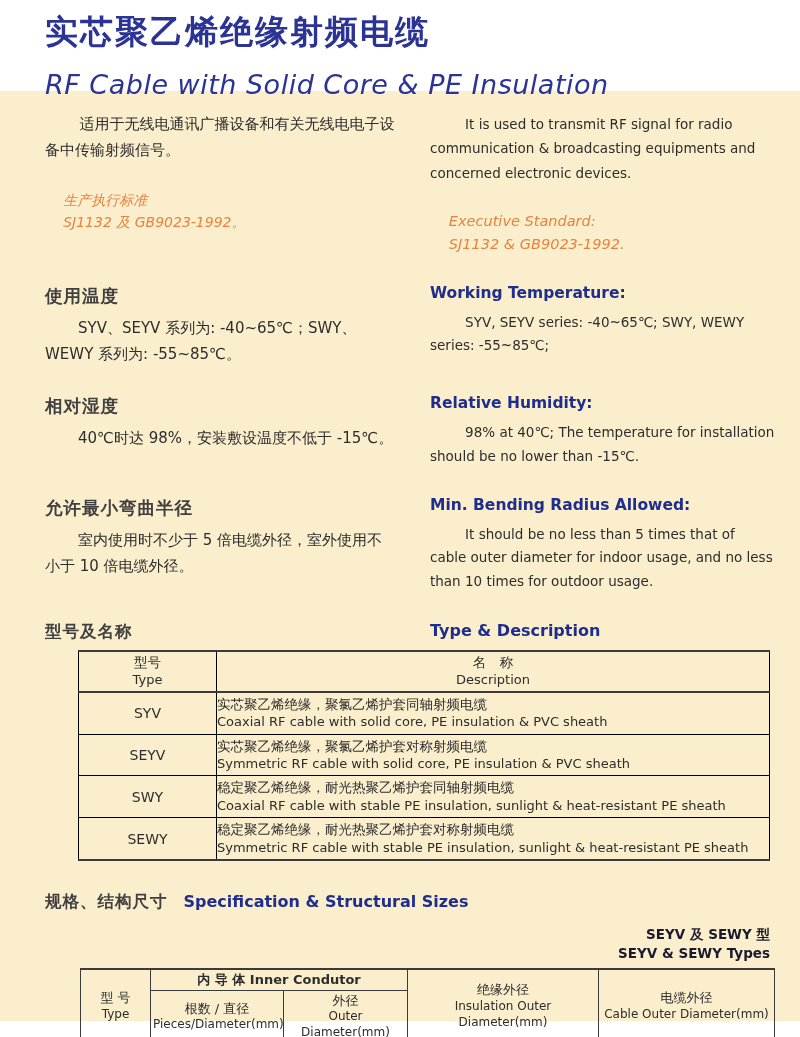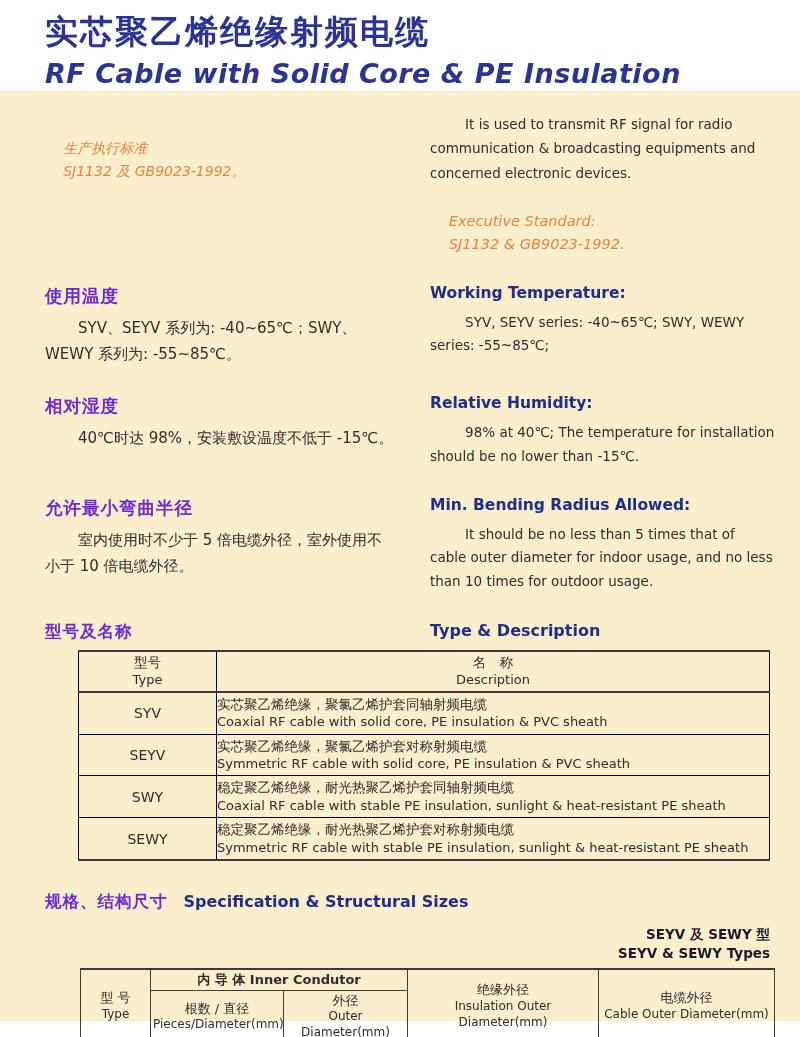--- a/index.html
+++ b/index.html
@@ -2,38 +2,38 @@
 <html><head>
 <meta charset="utf-8">
 <style>
   * { margin:0; padding:0; box-sizing:border-box; }
   html,body { width:800px; background:#ffffff; font-family:"DejaVu Sans","Liberation Sans",sans-serif; }
   .page { width:800px; height:1037px; overflow:hidden; }
 
   
   .titlebar { background:#ffffff; height:91px; padding:14px 0 0 45px; }
   .title-zh { color:#2b3494; font-size:33px; font-weight:bold; letter-spacing:2px; line-height:1.1; }
-  .title-en { color:#2b3494; font-size:27px; font-weight:bold; font-style:italic; margin-top:8px; letter-spacing:0.5px; }
+  .title-en { color:#2b3494; font-size:27px; font-weight:normal; font-style:italic; margin-top:19px; letter-spacing:0.5px; }
 
   
   .content { background:#fbeecd; height:930px; padding:21px 30px 0 45px; color:#2d2d2d; }
 
   .two-col { display:flex; }
   .col-l { width:350px; flex:0 0 350px; }
   .col-r { width:345px; flex:0 0 345px; margin-left:35px; }
 
   .p-zh { font-size:15px; line-height:1.72; text-indent:2.3em; }
   .p-en { font-size:13.5px; line-height:1.8; text-indent:2.6em; }
 
   .orange { color:#e6833f; margin-top:25px; }
   .orange .ln { display:block; font-size:14px; line-height:1.62; text-indent:1.3em;font-style:italic; }
   .col-r .orange .ln { font-size:14.5px; }
 
   .section { margin-top:27px; }
-  .h-zh { color:#6d28d9; font-size:17.5px; font-weight:bold; letter-spacing:1px; }
+  .h-zh { color:#404040; font-size:17.5px; font-weight:bold; letter-spacing:1px; }
   .h-en { color:#1f2d8c; font-size:15.5px; font-weight:bold; }
   .section .p-zh { margin-top:8px; text-indent:2.2em; }
   .section .p-en { margin-top:9px; line-height:1.75; text-indent:2.6em; }
 
   
   .tbl-head-row { margin-top:27px; }
   .type-table { border-collapse:collapse; width:692px; margin:7px 0 0 33px;
                 border:1px solid #3b3b3b; border-top:2px solid #3b3b3b; border-bottom:2px solid #3b3b3b; }
   .type-table th, .type-table td { border:1px solid #000000; vertical-align:middle; }
   .type-table thead th { border-bottom:2px solid #3b3b3b; font-weight:normal; text-align:center; padding:2px 4px; }
@@ -64,20 +64,21 @@
 
   <div class="titlebar">
     <div class="title-zh">实芯聚乙烯绝缘射频电缆</div>
     <div class="title-en">RF Cable with Solid Core &amp; PE Insulation</div>
   </div>
 
   <div class="content">
 
     <div class="two-col">
       <div class="col-l">
+        <p class="p-zh">适用于无线电通讯广播设备和有关无线电电子设备中传输射频信号。</p>
         <div class="orange">
           <span class="ln">生产执行标准</span>
           <span class="ln">SJ1132 及 GB9023-1992。</span>
         </div>
       </div>
       <div class="col-r">
         <p class="p-en">It is used to transmit RF signal for radio communication &amp; broadcasting equipments and concerned electronic devices.</p>
         <div class="orange">
           <span class="ln">Executive Standard:</span>
           <span class="ln">SJ1132 &amp; GB9023-1992.</span>

